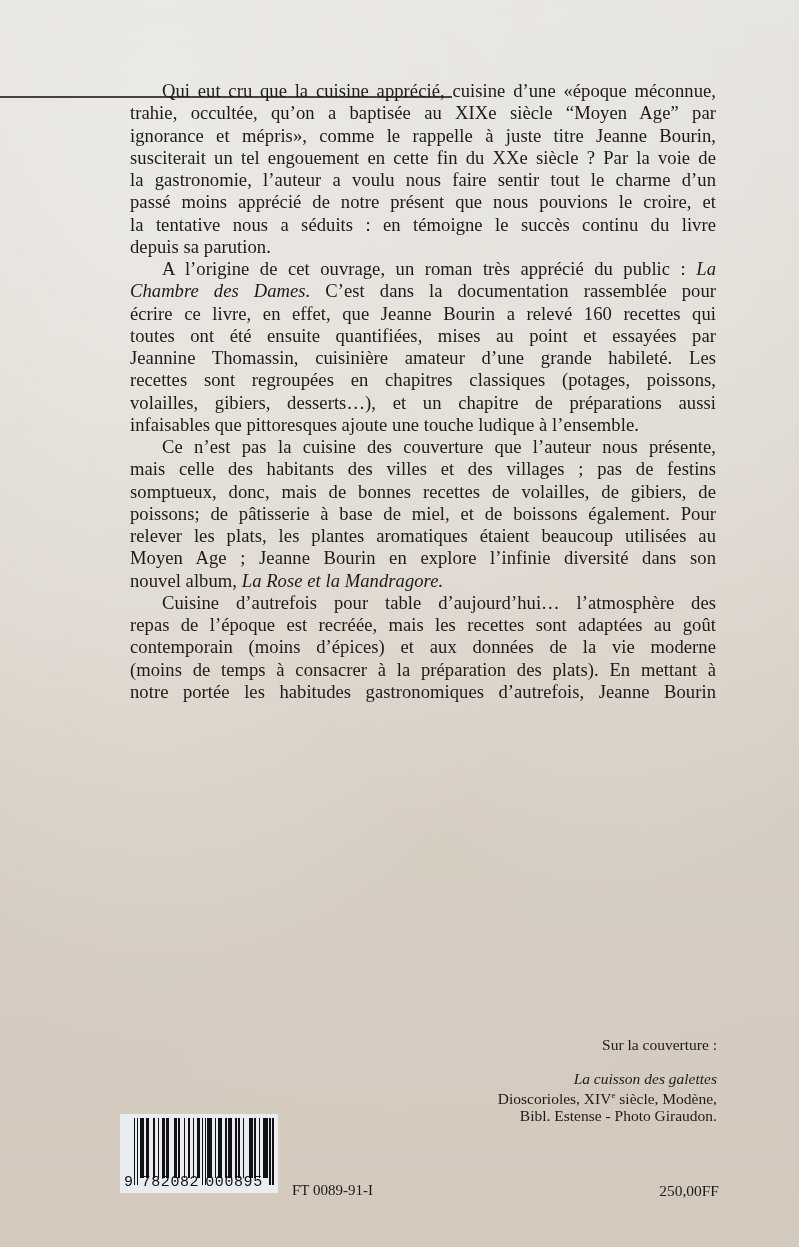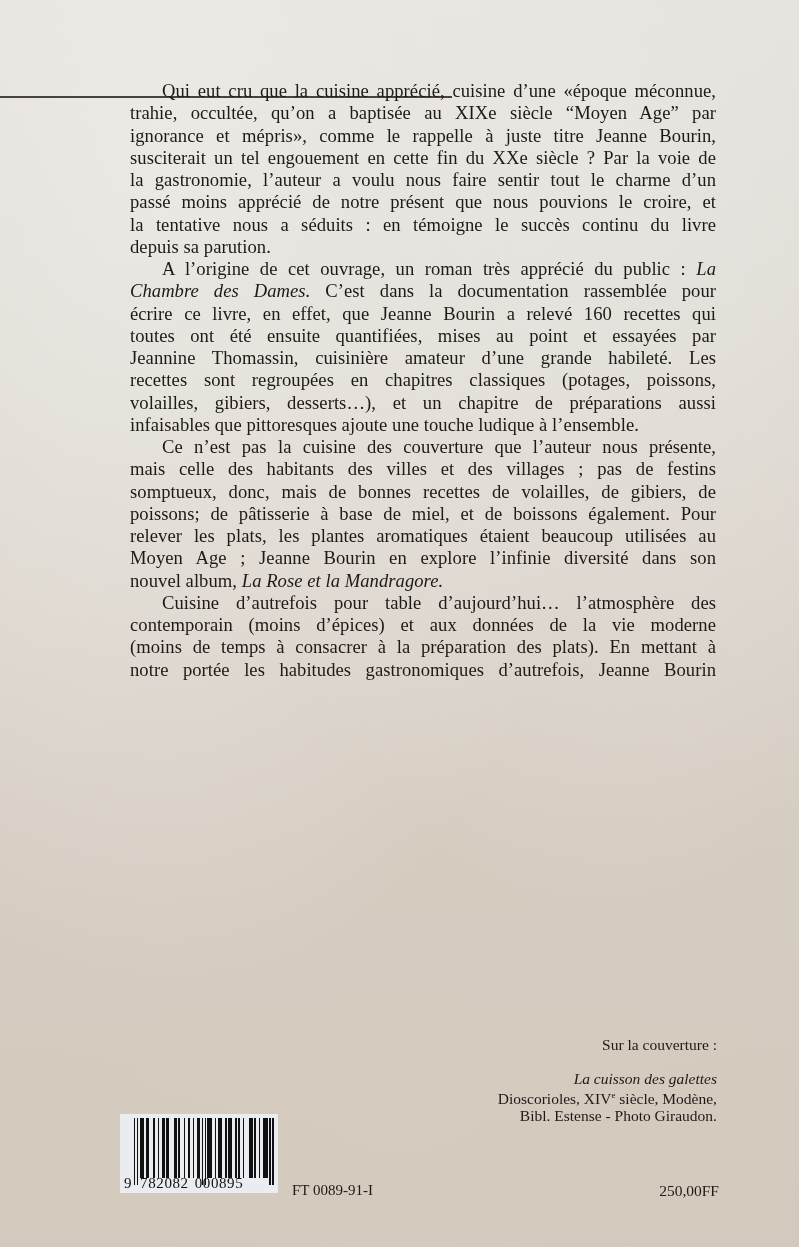--- a/index.html
+++ b/index.html
@@ -42,21 +42,21 @@
   }
   .barcode-bars {
     position: absolute; left: 14px; top: 4px; width: 140px; height: 60px;
     display: flex; align-items: stretch;
   }
   .barcode-bars span { display: block; background: #111; height: 100%; }
   .barcode-bars span.gap { background: transparent; }
   .barcode-bars span.guard { height: 112%; }
   .barcode-digits {
     position: absolute; left: 4px; top: 60px; width: 152px;
-    font-family: Liberation Serif, serif;
+    font-family: Liberation Mono, monospace;
     font-size: 15px; letter-spacing: 0.6px; color: #111; white-space: nowrap;
     line-height: 18px;
   }
   .barcode-digits .d0 { margin-right: 8px; }
   .barcode-digits .d1 { margin-right: 6px; }
 
   .ref-code {
     position: absolute; left: 292px; top: 1182px;
     font-size: 15px; color: #1e1a17;
   }
@@ -99,20 +99,21 @@
     <span class="line">mais celle des habitants des villes et des villages ; pas de festins</span>
     <span class="line">somptueux, donc, mais de bonnes recettes de volailles, de gibiers, de</span>
     <span class="line">poissons; de pâtisserie à base de miel, et de boissons également. Pour</span>
     <span class="line">relever les plats, les plantes aromatiques étaient beaucoup utilisées au</span>
     <span class="line">Moyen Age ; Jeanne Bourin en explore l’infinie diversité dans son</span>
     <span class="line last"><span>nouvel album, </span><em>La Rose et la Mandragore.</em></span>
   </p>
 
   <p>
     <span class="line first-indent">Cuisine d’autrefois pour table d’aujourd’hui… l’atmosphère des</span>
+    <span class="line">repas de l’époque est recréée, mais les recettes sont adaptées au goût</span>
     <span class="line">contemporain (moins d’épices) et aux données de la vie moderne</span>
     <span class="line">(moins de temps à consacrer à la préparation des plats). En mettant à</span>
     <span class="line">notre portée les habitudes gastronomiques d’autrefois, Jeanne Bourin</span>
   </p>
 </div>
 
 <div class="cover-note">
   <div class="heading">Sur la couverture :</div>
   <div class="title">La cuisson des galettes</div>
   <div><span>Dioscorioles, XIV</span><sup style="font-size:9px">e</sup><span> siècle, Modène,</span></div>

